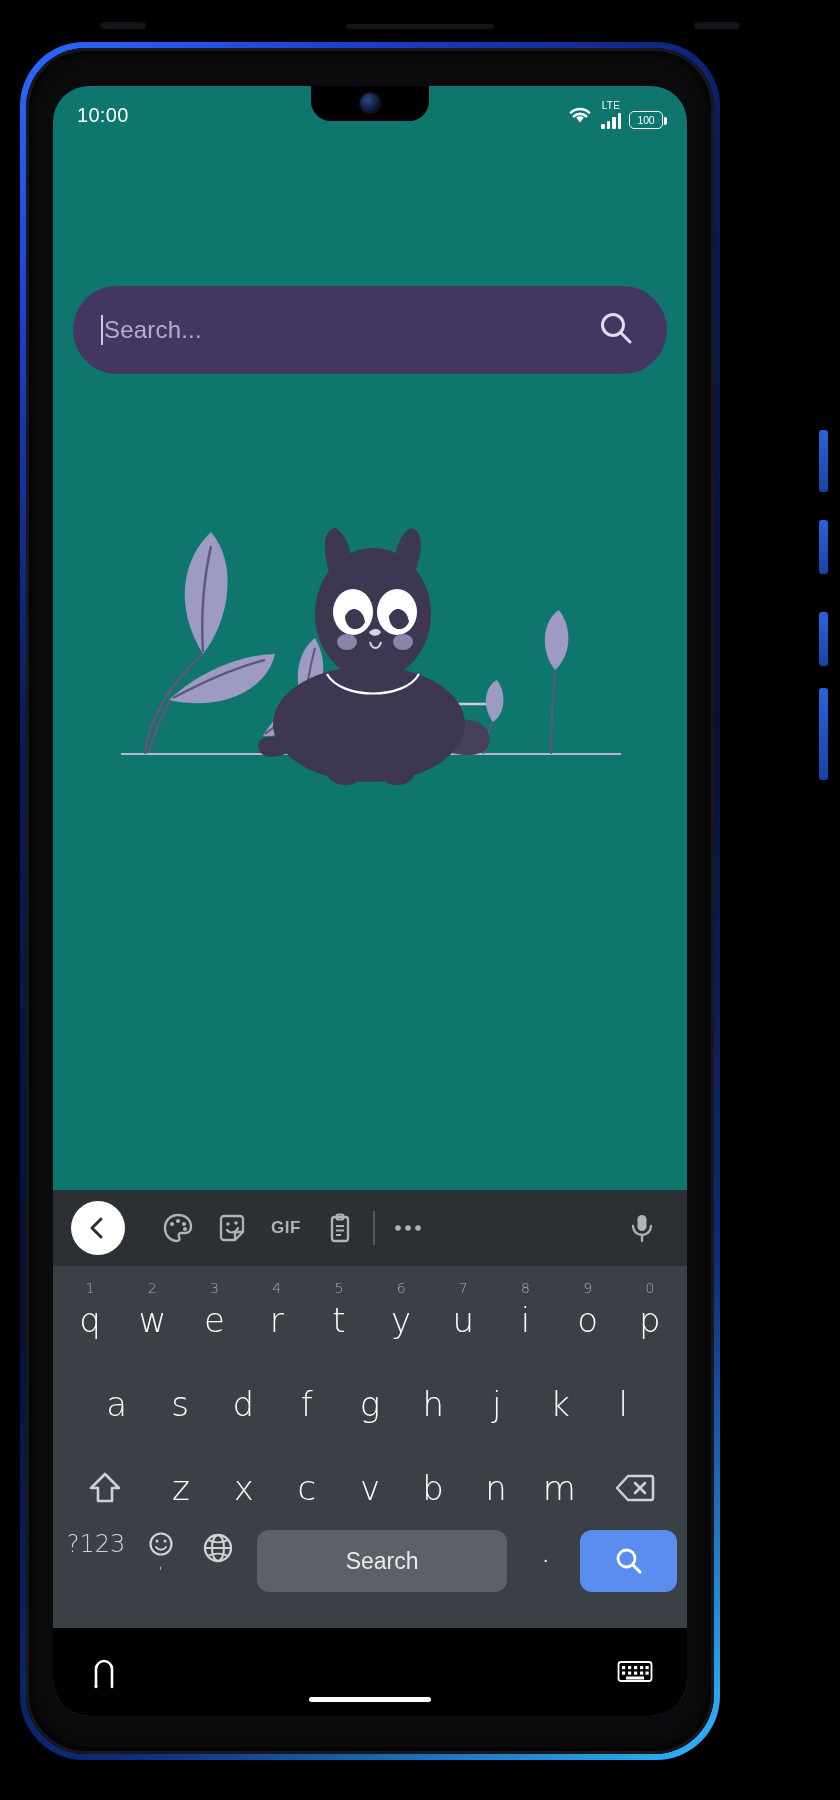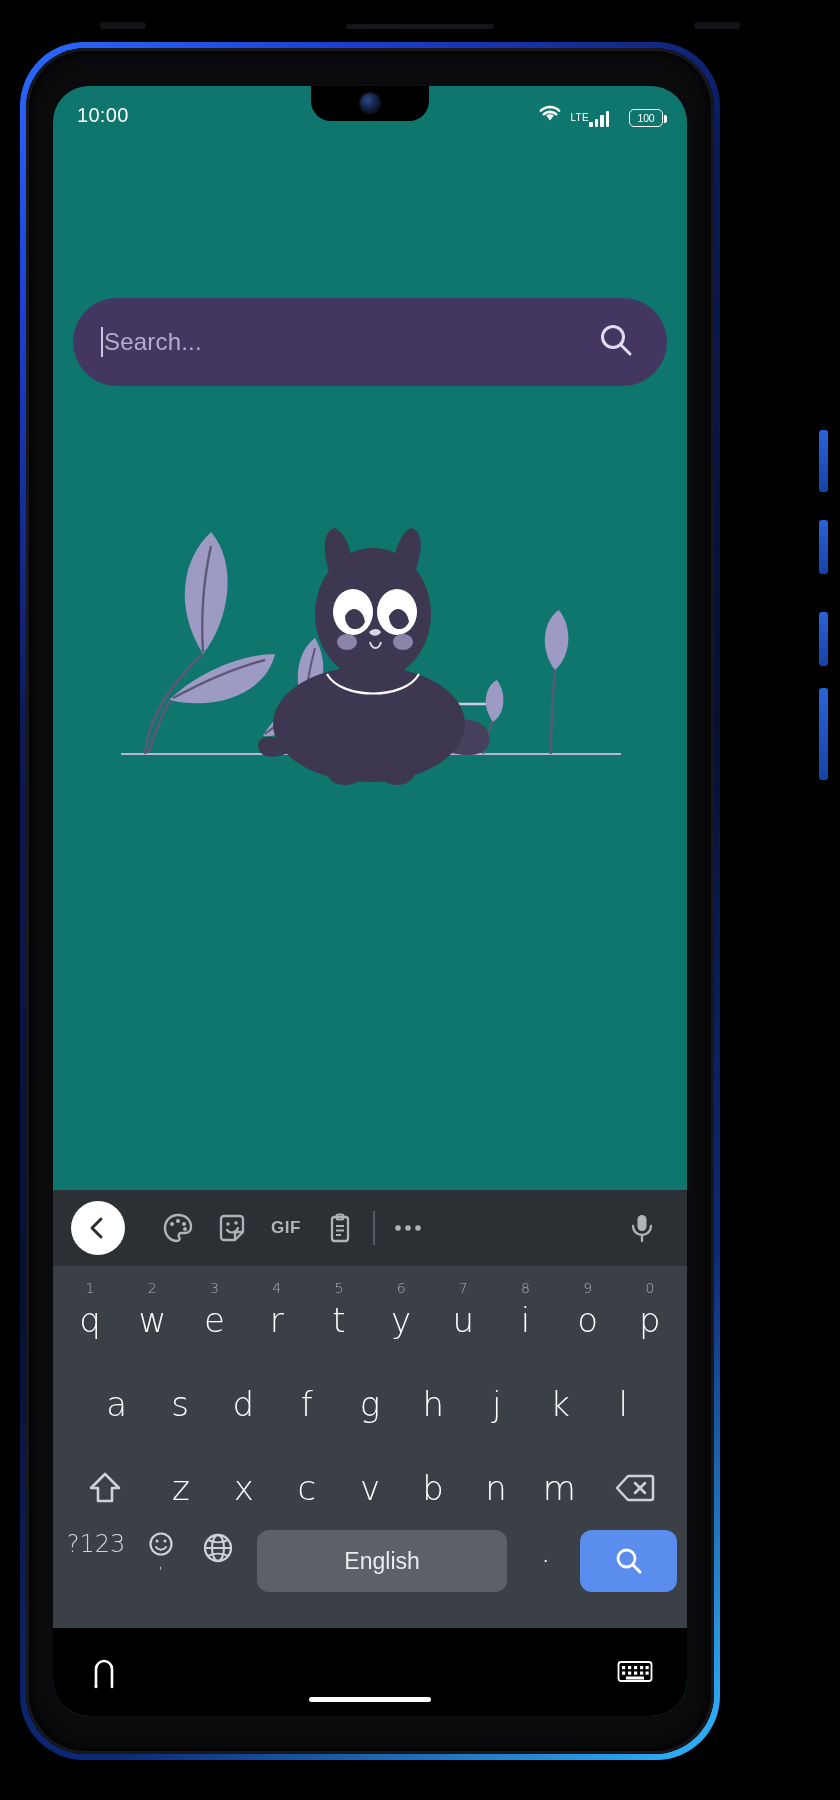--- a/index.html
+++ b/index.html
@@ -93,27 +93,27 @@
   }
   #status-clock { letter-spacing: 0.3px; font-size: 20px; }
   #status-icons { display: flex; align-items: flex-end; gap: 8px; }
   .sig-bars { display: flex; align-items: flex-end; gap: 2px; height: 17px; }
   .sig-bars i { display: block; width: 3.5px; background: #fff; border-radius: 1px; }
   .sig-bars i:nth-child(1){height:5px}
   .sig-bars i:nth-child(2){height:8px}
   .sig-bars i:nth-child(3){height:12px}
   .sig-bars i:nth-child(4){height:16px}
   #lte-label { font-size: 10px; line-height: 1; margin-bottom: 1px; letter-spacing: .3px; }
-  .lte-wrap { display:flex; flex-direction:row; align-items:center; }
+  .lte-wrap { display:flex; flex-direction:column; align-items:center; }
   #battery {
     position: relative;
     width: 34px; height: 18px;
     border: 1.8px solid #fff; border-radius: 5px;
     display: flex; align-items: center; justify-content: center;
-    font-size: 10.5px; color: #fff; letter-spacing: -0.2px; margin-left: 12px;
+    font-size: 10.5px; color: #fff; letter-spacing: -0.2px;
   }
   #battery:after {
     content:''; position: absolute; right: -4.5px; top: 5px;
     width: 3px; height: 8px; background: #fff; border-radius: 0 2px 2px 0;
   }
 
   
   #app-bar {
     position: absolute; top: 72px; left: 0; right: 0; height: 92px;
     display: flex; align-items: center;
@@ -124,21 +124,21 @@
     background: #453a63;
     display: flex; align-items: center; justify-content: center;
   }
   #page-title {
     width: 100%; text-align: center;
     color: #ded9ee; font-size: 31px; letter-spacing: .2px;
   }
 
   
   #search-field {
-    position: absolute; top: 212px; left: 20px;
+    position: absolute; top: 200px; left: 20px;
     width: 594px; height: 88px;
     background: #433761; border-radius: 44px;
     display: flex; align-items: center;
     padding: 0 32px 0 28px;
   }
   #search-caret {
     width: 2px; height: 30px; background: #cfc7e6; margin-right: 1px;
   }
   #search-input-text {
     flex: 1;
@@ -530,21 +530,21 @@
           <div class="key fn" id="key-globe">
             <svg width="36" height="36" viewBox="0 0 36 36">
               <circle cx="18" cy="18" r="13" fill="none" stroke="#cfd3d7" stroke-width="2.3"></circle>
               <ellipse cx="18" cy="18" rx="6" ry="13" fill="none" stroke="#cfd3d7" stroke-width="2.1"></ellipse>
               <line x1="5" y1="18" x2="31" y2="18" stroke="#cfd3d7" stroke-width="2.1"></line>
               <path d="M8 10 C 14 13, 22 13, 28 10" fill="none" stroke="#cfd3d7" stroke-width="2"></path>
               <path d="M8 26 C 14 23, 22 23, 28 26" fill="none" stroke="#cfd3d7" stroke-width="2"></path>
             </svg>
           </div>
           <div id="key-space">
-            <span>English</span>
+            <span>Search</span>
           </div>
           <div class="key" id="key-period">
             <span>.</span>
           </div>
           <div id="key-search">
             <svg width="32" height="32" viewBox="0 0 32 32">
               <circle cx="13.5" cy="13.5" r="8.5" stroke="#ffffff" stroke-width="2.8" fill="none"></circle>
               <path d="M20 20 L27 27" stroke="#ffffff" stroke-width="3" stroke-linecap="round"></path>
             </svg>
           </div>

